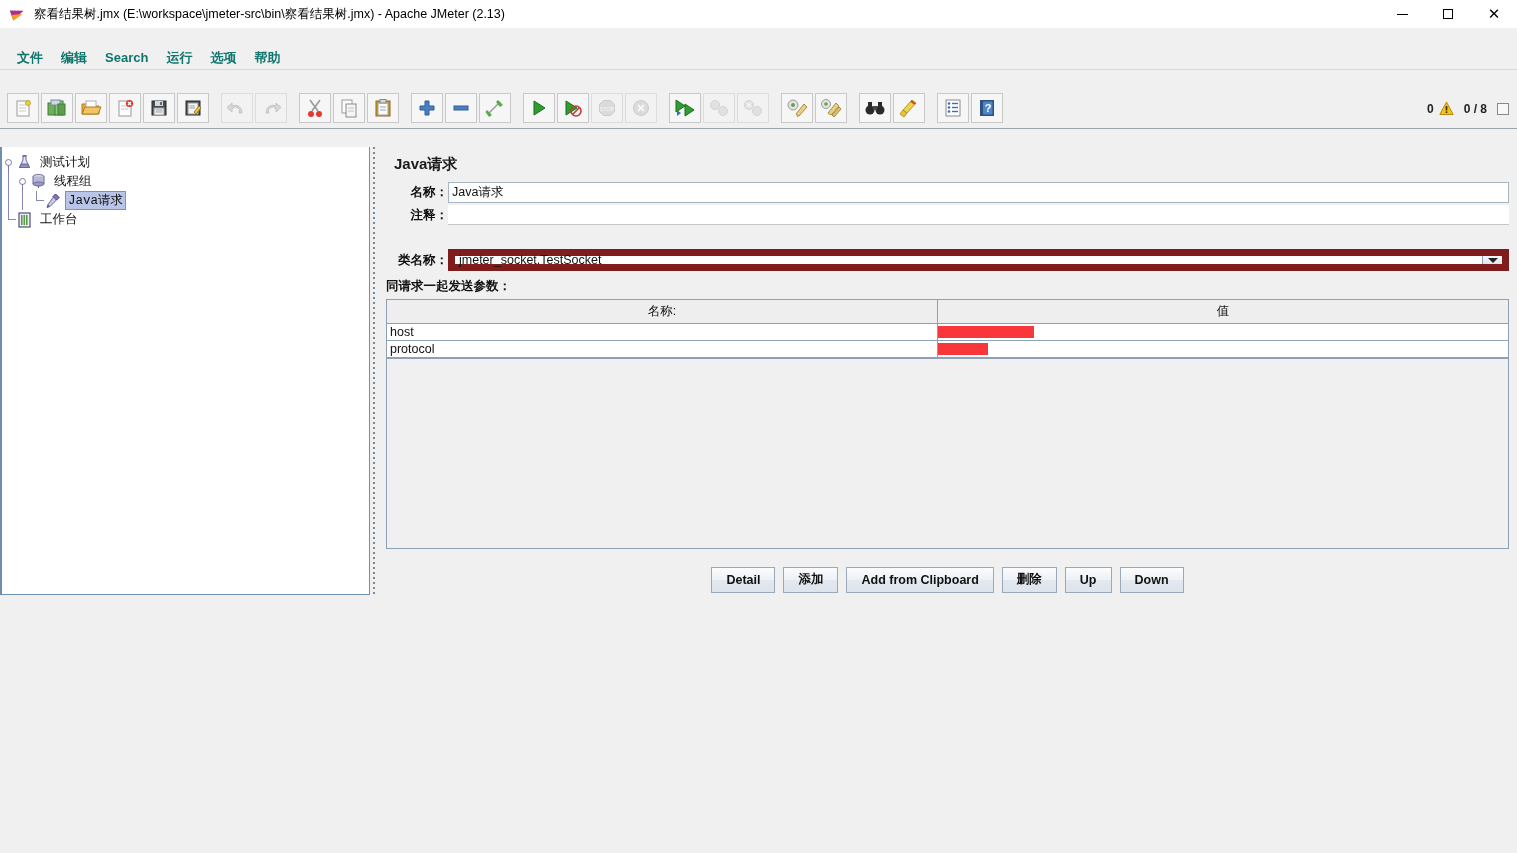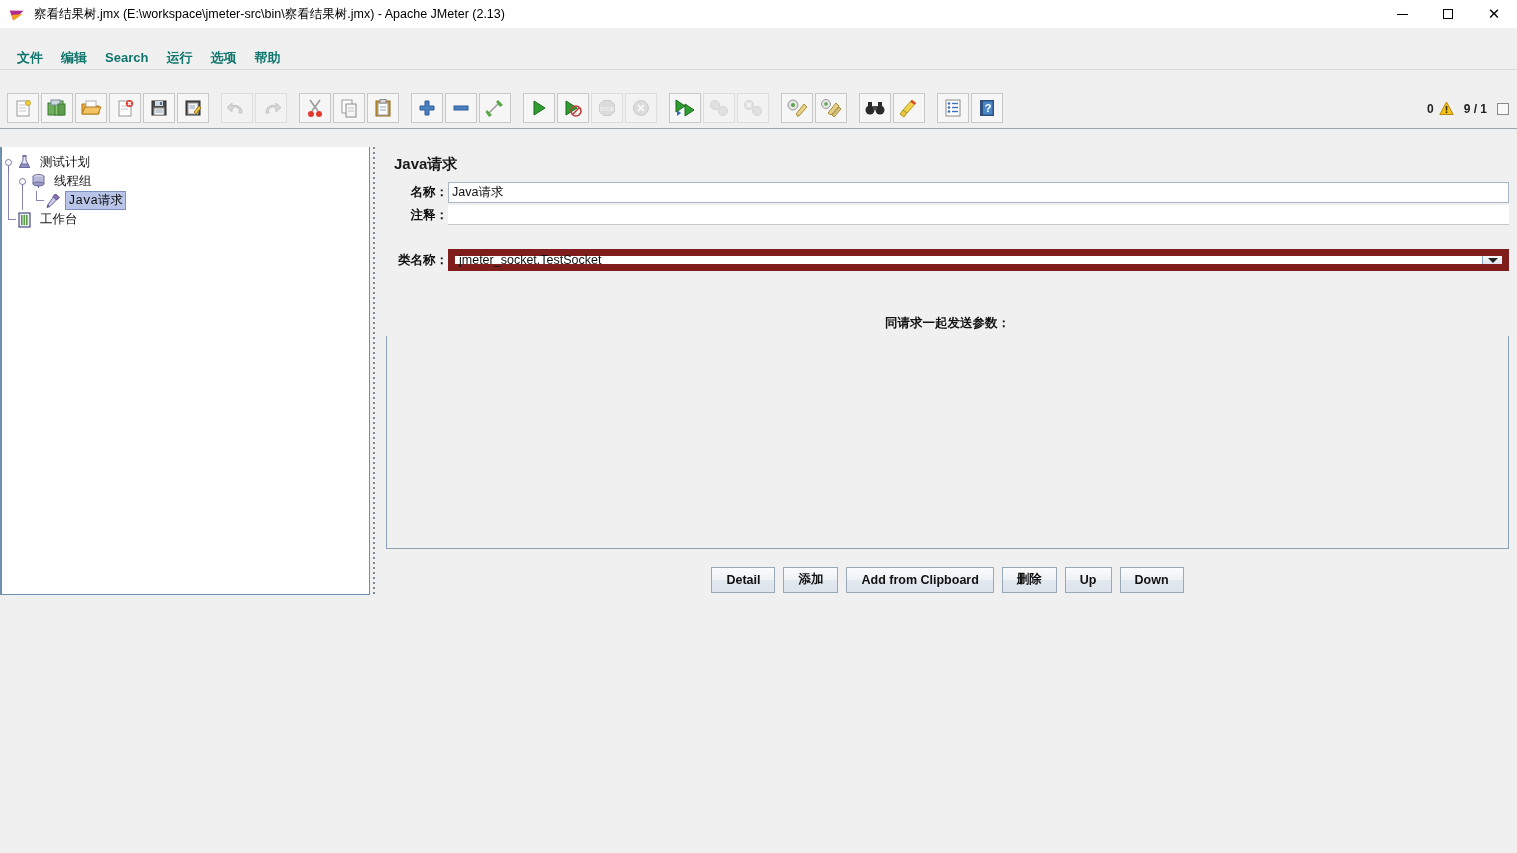--- a/index.html
+++ b/index.html
@@ -234,22 +234,22 @@
     display: flex; align-items: center; justify-content: center;
   }
   .combo .carrow i {
     display: block; width: 0; height: 0;
     border-left: 5px solid transparent;
     border-right: 5px solid transparent;
     border-top: 5px solid #222;
   }
 
   .params-caption {
-    text-align: center; font-size: 12.5px; font-weight: bold;
-    color: #111; padding: 13px 0 4px 0; margin-top: 31px;
+    text-align: left; font-size: 12.5px; font-weight: bold;
+    color: #111; padding: 7px 0 4px 0;
   }
   .tablewrap {
     flex: 0 0 auto;
     border: 1px solid #8ea1b4;
     background: #ffffff;
   }
   .thead { display: flex; background: #eeeeee; border-bottom: 1px solid #8ea1b4; }
   .th {
     font-size: 12.5px; color: #111; text-align: center;
     padding: 3px 0; font-weight: normal;
@@ -599,21 +599,21 @@
 
     <div class="status-right">
       <div class="warn-wrap">
         <span>0</span>
         <svg width="15" height="15" viewBox="0 0 15 15">
           <path d="M7.5 1 L14.2 13.5 L0.8 13.5 Z" fill="#f5c21a" stroke="#b8860b"></path>
           <rect x="6.7" y="5" width="1.6" height="4.5" fill="#3a2a00"></rect>
           <rect x="6.7" y="10.4" width="1.6" height="1.6" fill="#3a2a00"></rect>
         </svg>
       </div>
-      <span>9 / 1</span>
+      <span>0 / 8</span>
       <span class="box"></span>
     </div>
   </div>
 
   <div class="bodysplit">
 
     <div class="leftpane">
       <div class="tree">
 
         <div class="trow">
@@ -702,20 +702,40 @@
         <div class="combo">
           <div class="cval">jmeter_socket.TestSocket</div>
           <div class="carrow">
               <i></i>
             </div>
         </div>
       </div>
 
       <div class="params-caption">同请求一起发送参数：</div>
 
+      <div class="tablewrap">
+        <div class="thead">
+          <div class="th c1">名称:</div>
+          <div class="th c2">值</div>
+        </div>
+
+        <div class="trow2">
+          <div class="td c1">host</div>
+          <div class="td c2">
+            <span class="redact" style="width:96px"></span>
+          </div>
+        </div>
+
+        <div class="trow2">
+          <div class="td c1">protocol</div>
+          <div class="td c2">
+            <span class="redact" style="width:50px"></span>
+          </div>
+        </div>
+      </div>
 
       <div class="bigarea"></div>
 
       <div class="bottombar">
         <div class="btn">Detail</div>
         <div class="btn">添加</div>
         <div class="btn">Add from Clipboard</div>
         <div class="btn">删除</div>
         <div class="btn">Up</div>
         <div class="btn">Down</div>

